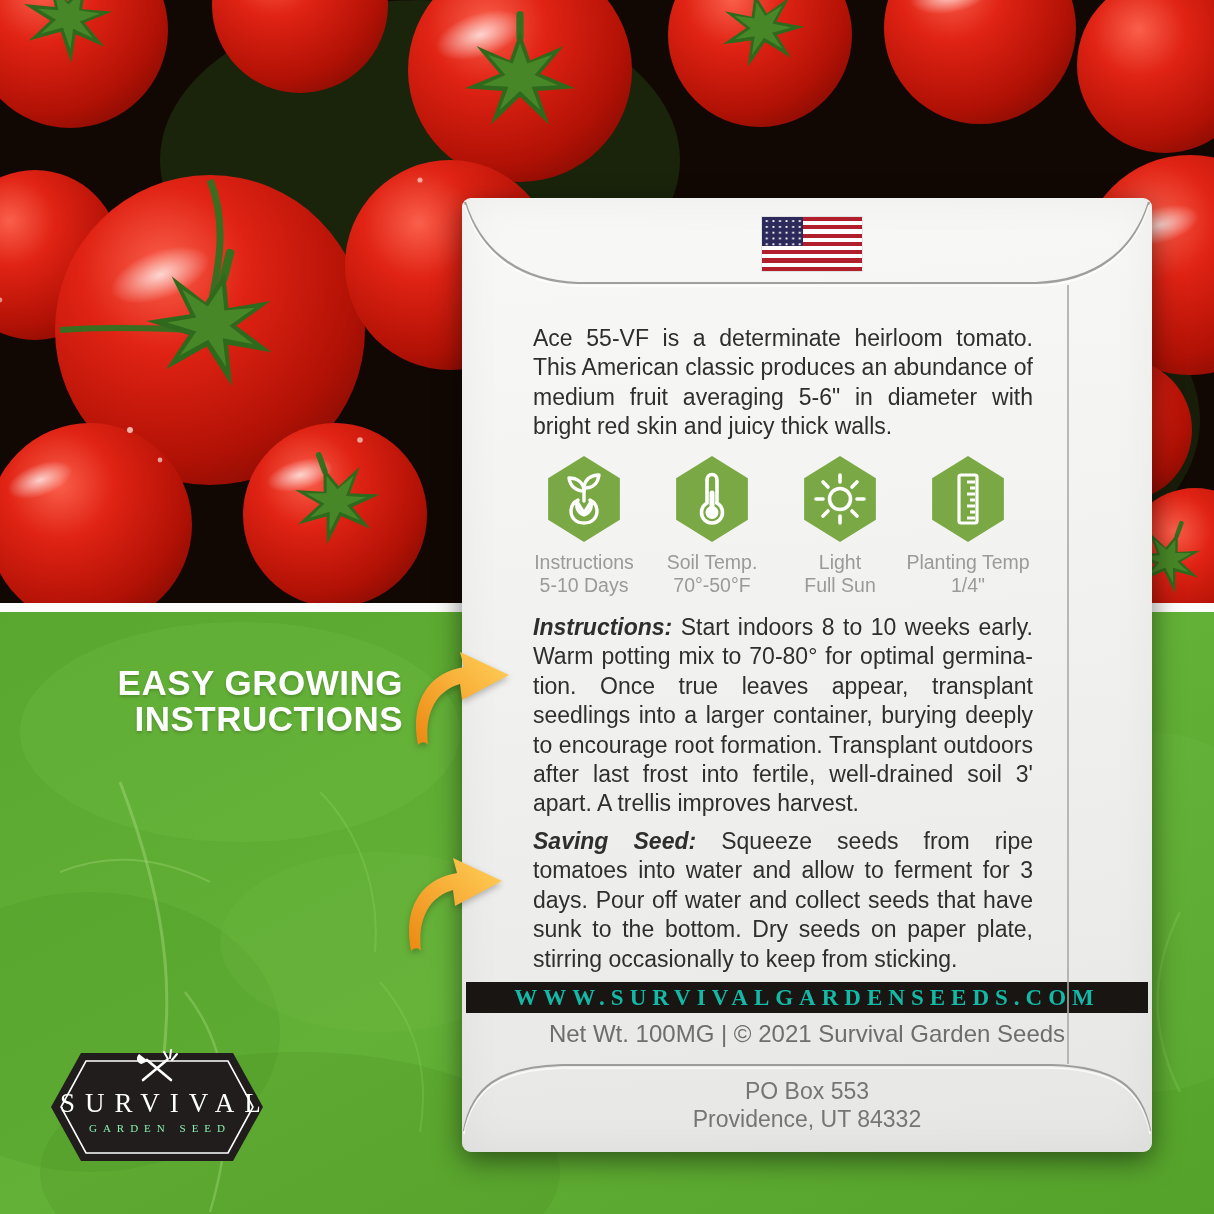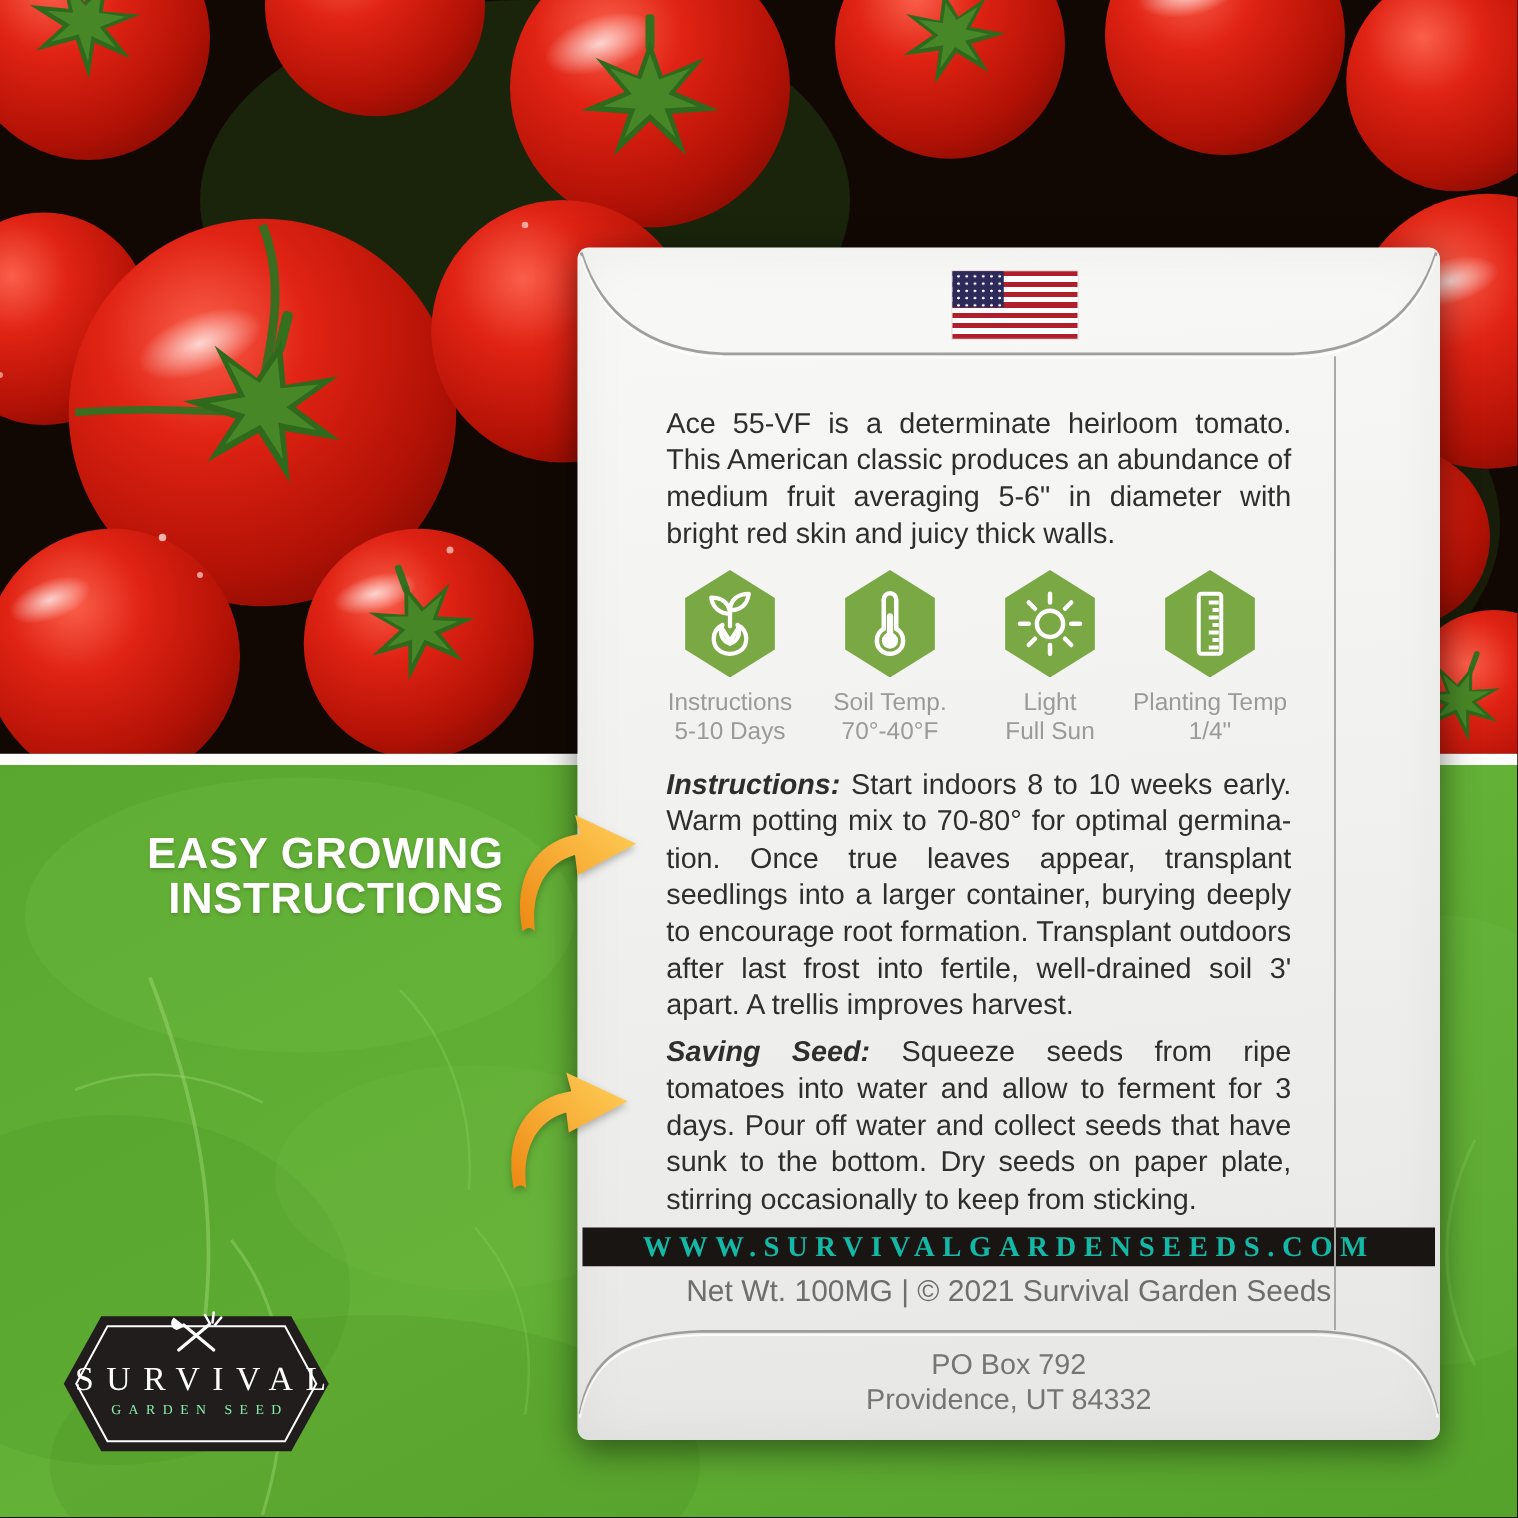--- a/index.html
+++ b/index.html
@@ -198,21 +198,21 @@
         <div class="hex">
           <svg width="52" height="56" viewBox="0 0 52 56" fill="none" stroke="#ffffff" stroke-width="3.6" stroke-linecap="round">
             <path d="M21 9 C21 5.7 23.2 3.5 26 3.5 C28.8 3.5 31 5.7 31 9 L31 32"></path>
             <path d="M21 9 L21 32 C17.5 34 15.5 37.5 15.5 41.5 C15.5 47.5 20 52 26 52 C32 52 36.5 47.5 36.5 41.5 C36.5 37.5 34.5 34 31 32"></path>
             <circle cx="26" cy="41.5" r="6.5" fill="#ffffff" stroke="none"></circle>
             <line x1="26" y1="37" x2="26" y2="22" stroke-width="5"></line>
           </svg>
         </div>
         <div class="stat-label">
           <div>Soil Temp.</div>
-          <div>70°-40°F</div>
+          <div>70°-50°F</div>
         </div>
       </div>
       <div class="stat">
         <div class="hex">
           <svg width="56" height="56" viewBox="0 0 56 56" fill="none" stroke="#ffffff" stroke-width="3.6" stroke-linecap="round">
             <circle cx="28" cy="28" r="10.5"></circle>
             <line x1="28" y1="4" x2="28" y2="11"></line>
             <line x1="28" y1="45" x2="28" y2="52"></line>
             <line x1="4" y1="28" x2="11" y2="28"></line>
             <line x1="45" y1="28" x2="52" y2="28"></line>
@@ -251,21 +251,21 @@
 
     <p class="para para-saving"><span class="lead">Saving Seed:</span><span> Squeeze seeds from ripe tomatoes into water and allow to ferment for 3 days.  Pour off water and collect seeds that have sunk to the bottom. Dry seeds on paper plate, stirring occasionally to keep from sticking.</span></p>
 
     <div class="site-bar">
       <span>WWW.SURVIVALGARDENSEEDS.COM</span>
     </div>
 
     <div class="netwt">Net Wt. 100MG | © 2021 Survival Garden Seeds</div>
 
     <div class="address">
-      <div>PO Box 792</div>
+      <div>PO Box 553</div>
       <div>Providence, UT 84332</div>
     </div>
 
     <svg class="packet-seams" viewBox="0 0 690 954">
       <path d="M3,4 C18,52 56,83 116,85 L574,85 C634,83 672,52 687,4" stroke="#8f8f8d" stroke-width="2.2" fill="none" opacity="0.85"></path>
       <path d="M3,7 C18,55 56,86 116,88 L574,88 C634,86 672,55 687,7" stroke="#ffffff" stroke-width="1.6" fill="none" opacity="0.8"></path>
       <line x1="606" y1="87" x2="606" y2="866" stroke="#a9a9a7" stroke-width="1.6"></line>
       <path d="M2,933 C10,888 38,869 100,867 L590,867 C652,869 680,888 688,933" stroke="#8f8f8d" stroke-width="2.2" fill="none" opacity="0.85"></path>
       <path d="M2,936 C10,891 38,872 100,870 L590,870 C652,872 680,891 688,936" stroke="#ffffff" stroke-width="1.6" fill="none" opacity="0.8"></path>
     </svg>

